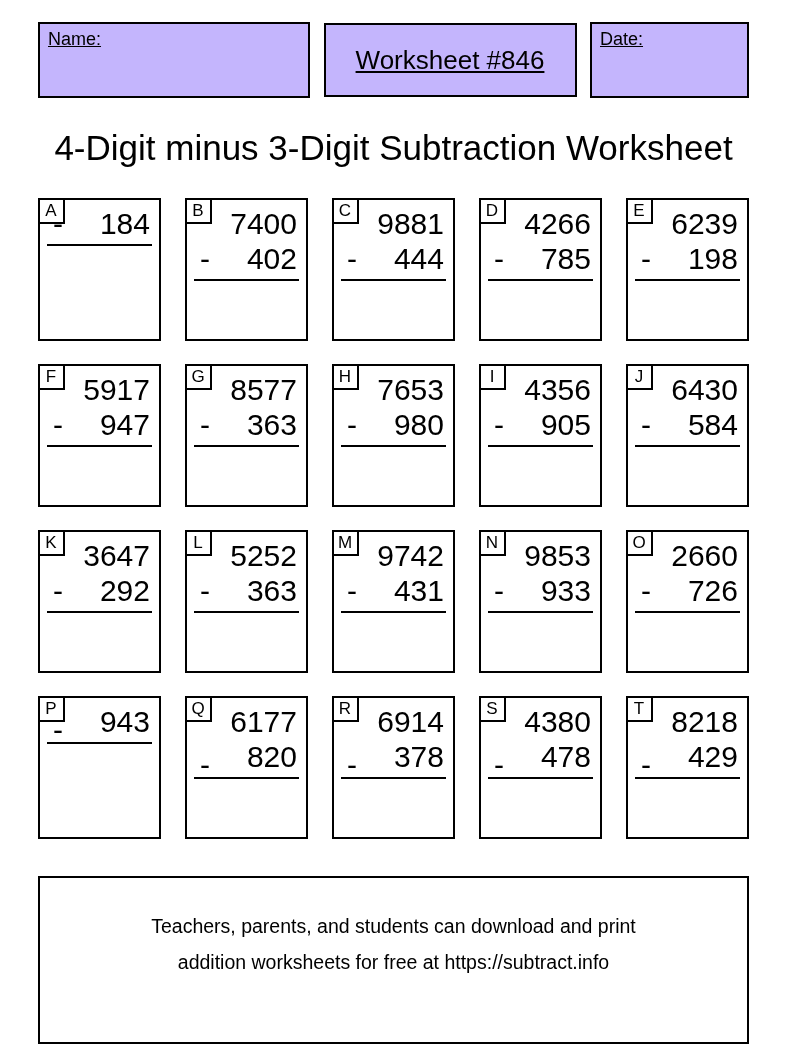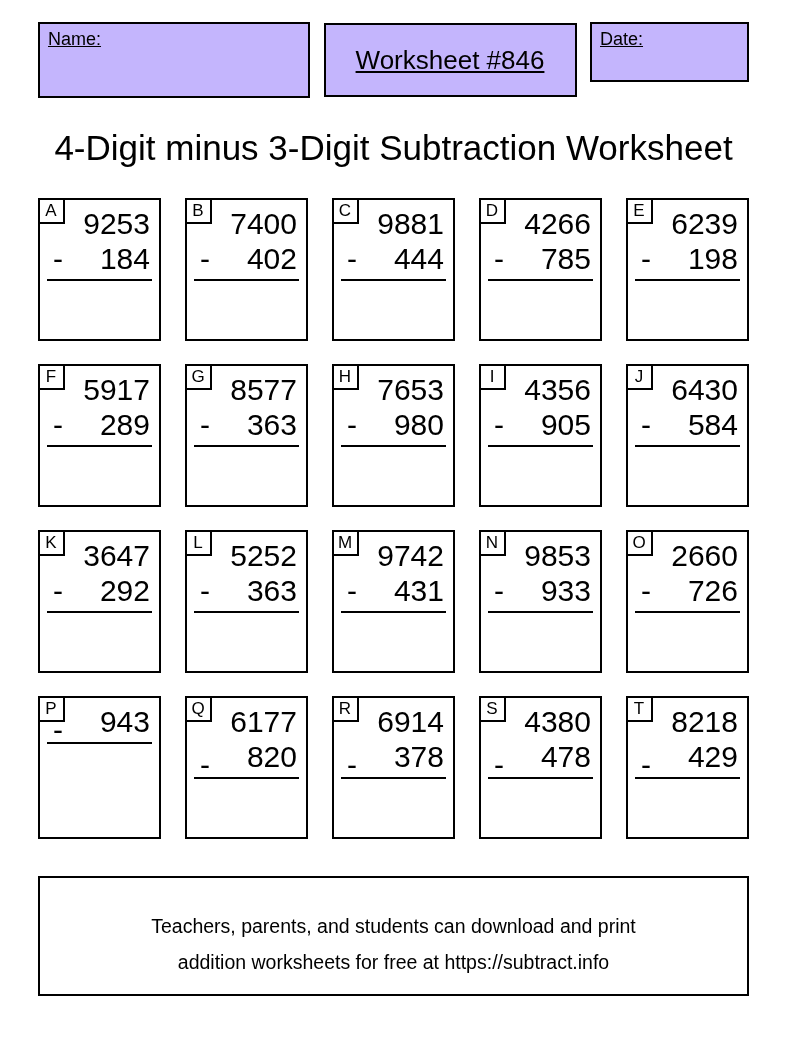--- a/index.html
+++ b/index.html
@@ -26,21 +26,21 @@
     background: #c4b5fd;
     text-decoration: underline;
   }
   .name-box { width: 272px; height: 76px; padding: 5px 8px; font-size: 18px; }
   .info-box {
     width: 253px; height: 74px; margin-top: 1px;
     display: flex; flex-direction: column;
     align-items: center; justify-content: center;
     font-size: 26px; line-height: 31px;
   }
-  .date-box { width: 159px; height: 60px; padding: 5px 8px; font-size: 18px; }
+  .date-box { width: 159px; height: 76px; padding: 5px 8px; font-size: 18px; }
 
   
   .title {
     margin-top: 30px;
     text-align: center;
     font-size: 35px;
     line-height: 40px;
     white-space: nowrap;
   }
 
@@ -82,21 +82,21 @@
     height: 0;
     border-bottom: 2.5px solid #000;
     margin: 3px 7px 0 7px;
   }
   .answer-space { height: 56px; }
 
   
   .footer-box {
     margin-top: 37px;
     box-sizing: border-box;
-    width: 711px; height: 120px;
+    width: 711px; height: 168px;
     border: 2.5px solid #000;
     padding-top: 30px;
     text-align: center;
     font-size: 19.5px;
     line-height: 36px;
   }
 </style>
 </head>
 <body>
 
@@ -113,21 +113,20 @@
       <span>Date:</span>
     </div>
   </div>
 
   <div class="title">4-Digit minus 3-Digit Subtraction Worksheet</div>
 
   <div class="grid" id="problems-grid">
   <div class="cell">
     <div class="cell-label">A</div>
     <div class="prob">
-      <div class="minuend">9253</div>
       <div class="sub-row">
         <span class="minus">-</span>
         <span>184</span>
       </div>
       <div class="answer-line"></div>
       <div class="answer-space"></div>
     </div>
   </div>
 
   <div class="cell">
@@ -181,21 +180,21 @@
       <div class="answer-space"></div>
     </div>
   </div>
 
   <div class="cell">
     <div class="cell-label">F</div>
     <div class="prob">
       <div class="minuend">5917</div>
       <div class="sub-row">
         <span class="minus">-</span>
-        <span>289</span>
+        <span>947</span>
       </div>
       <div class="answer-line"></div>
       <div class="answer-space"></div>
     </div>
   </div>
 
   <div class="cell">
     <div class="cell-label">G</div>
     <div class="prob">
       <div class="minuend">8577</div>

